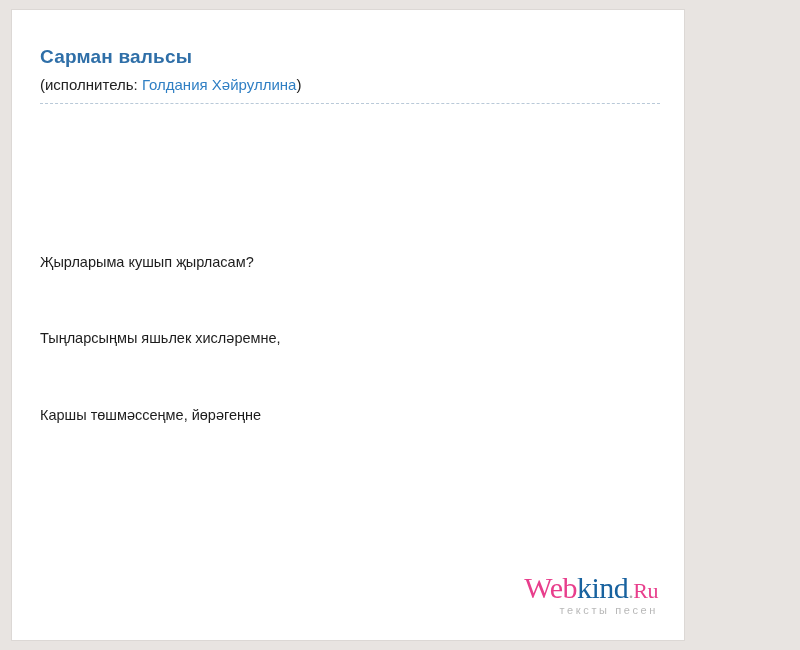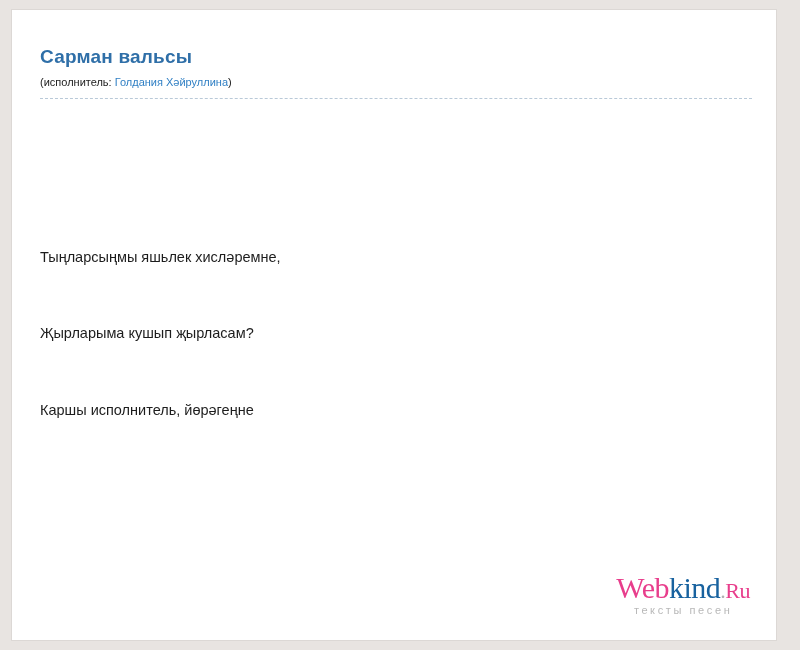--- a/index.html
+++ b/index.html
@@ -17,42 +17,42 @@
     position: relative;
     width: 800px;
     height: 650px;
     box-sizing: border-box;
     background: #e8e4e1;
   }
   #sheet {
     position: absolute;
     left: 12px;
     top: 10px;
-    width: 764px;
+    width: 672px;
     height: 630px;
     background: #ffffff;
     box-sizing: border-box;
     box-shadow: 0 0 0 1px #dcd8d5;
   }
   #content {
     position: absolute;
     left: 28px;
     top: 36px;
     right: 24px;
   }
   .song-title {
     color: #2f6fa8;
     font-size: 19px;
     font-weight: bold;
     letter-spacing: 0.2px;
     margin: 0 0 6px 0;
     line-height: 1.2;
   }
   .performer-line {
-    font-size: 11px;
+    font-size: 15px;
     color: #222222;
     margin: 0;
     padding-bottom: 9px;
     border-bottom: 1px dashed #b9c9d8;
     line-height: 1.3;
   }
   .performer-link {
     color: #2f7fc4;
     text-decoration: none;
   }
@@ -95,43 +95,42 @@
   }
   .wm-ru {
     color: #e83e8c;
     font-size: 22px;
   }
   .wm-sub {
     color: #b8b8b8;
     font-size: 11px;
     letter-spacing: 2.6px;
     margin-top: 1px;
-    text-align: center;
   }
 </style>
 </head>
 <body>
 
 <div id="page">
   <div id="sheet">
 
     <div id="content">
 
       <h1 class="song-title">Сарман вальсы</h1>
 
       <p class="performer-line">
         <span>(исполнитель: </span><a class="performer-link" href="#">Голдания Хәйруллина</a><span>)</span>
       </p>
 
       <div class="lyrics">
 
         <p class="verse">
+          <span class="verse-line">Җырларыма кушып җырласам?</span>
           <span class="verse-line">Тыңларсыңмы яшьлек хисләремне,</span>
-          <span class="verse-line">Җырларыма кушып җырласам?</span>
-          <span class="verse-line">Каршы исполнитель, йөрәгеңне</span>
+          <span class="verse-line">Каршы төшмәссеңме, йөрәгеңне</span>
         </p>
 
         
 
         
 
         
 
       </div>
     </div>

